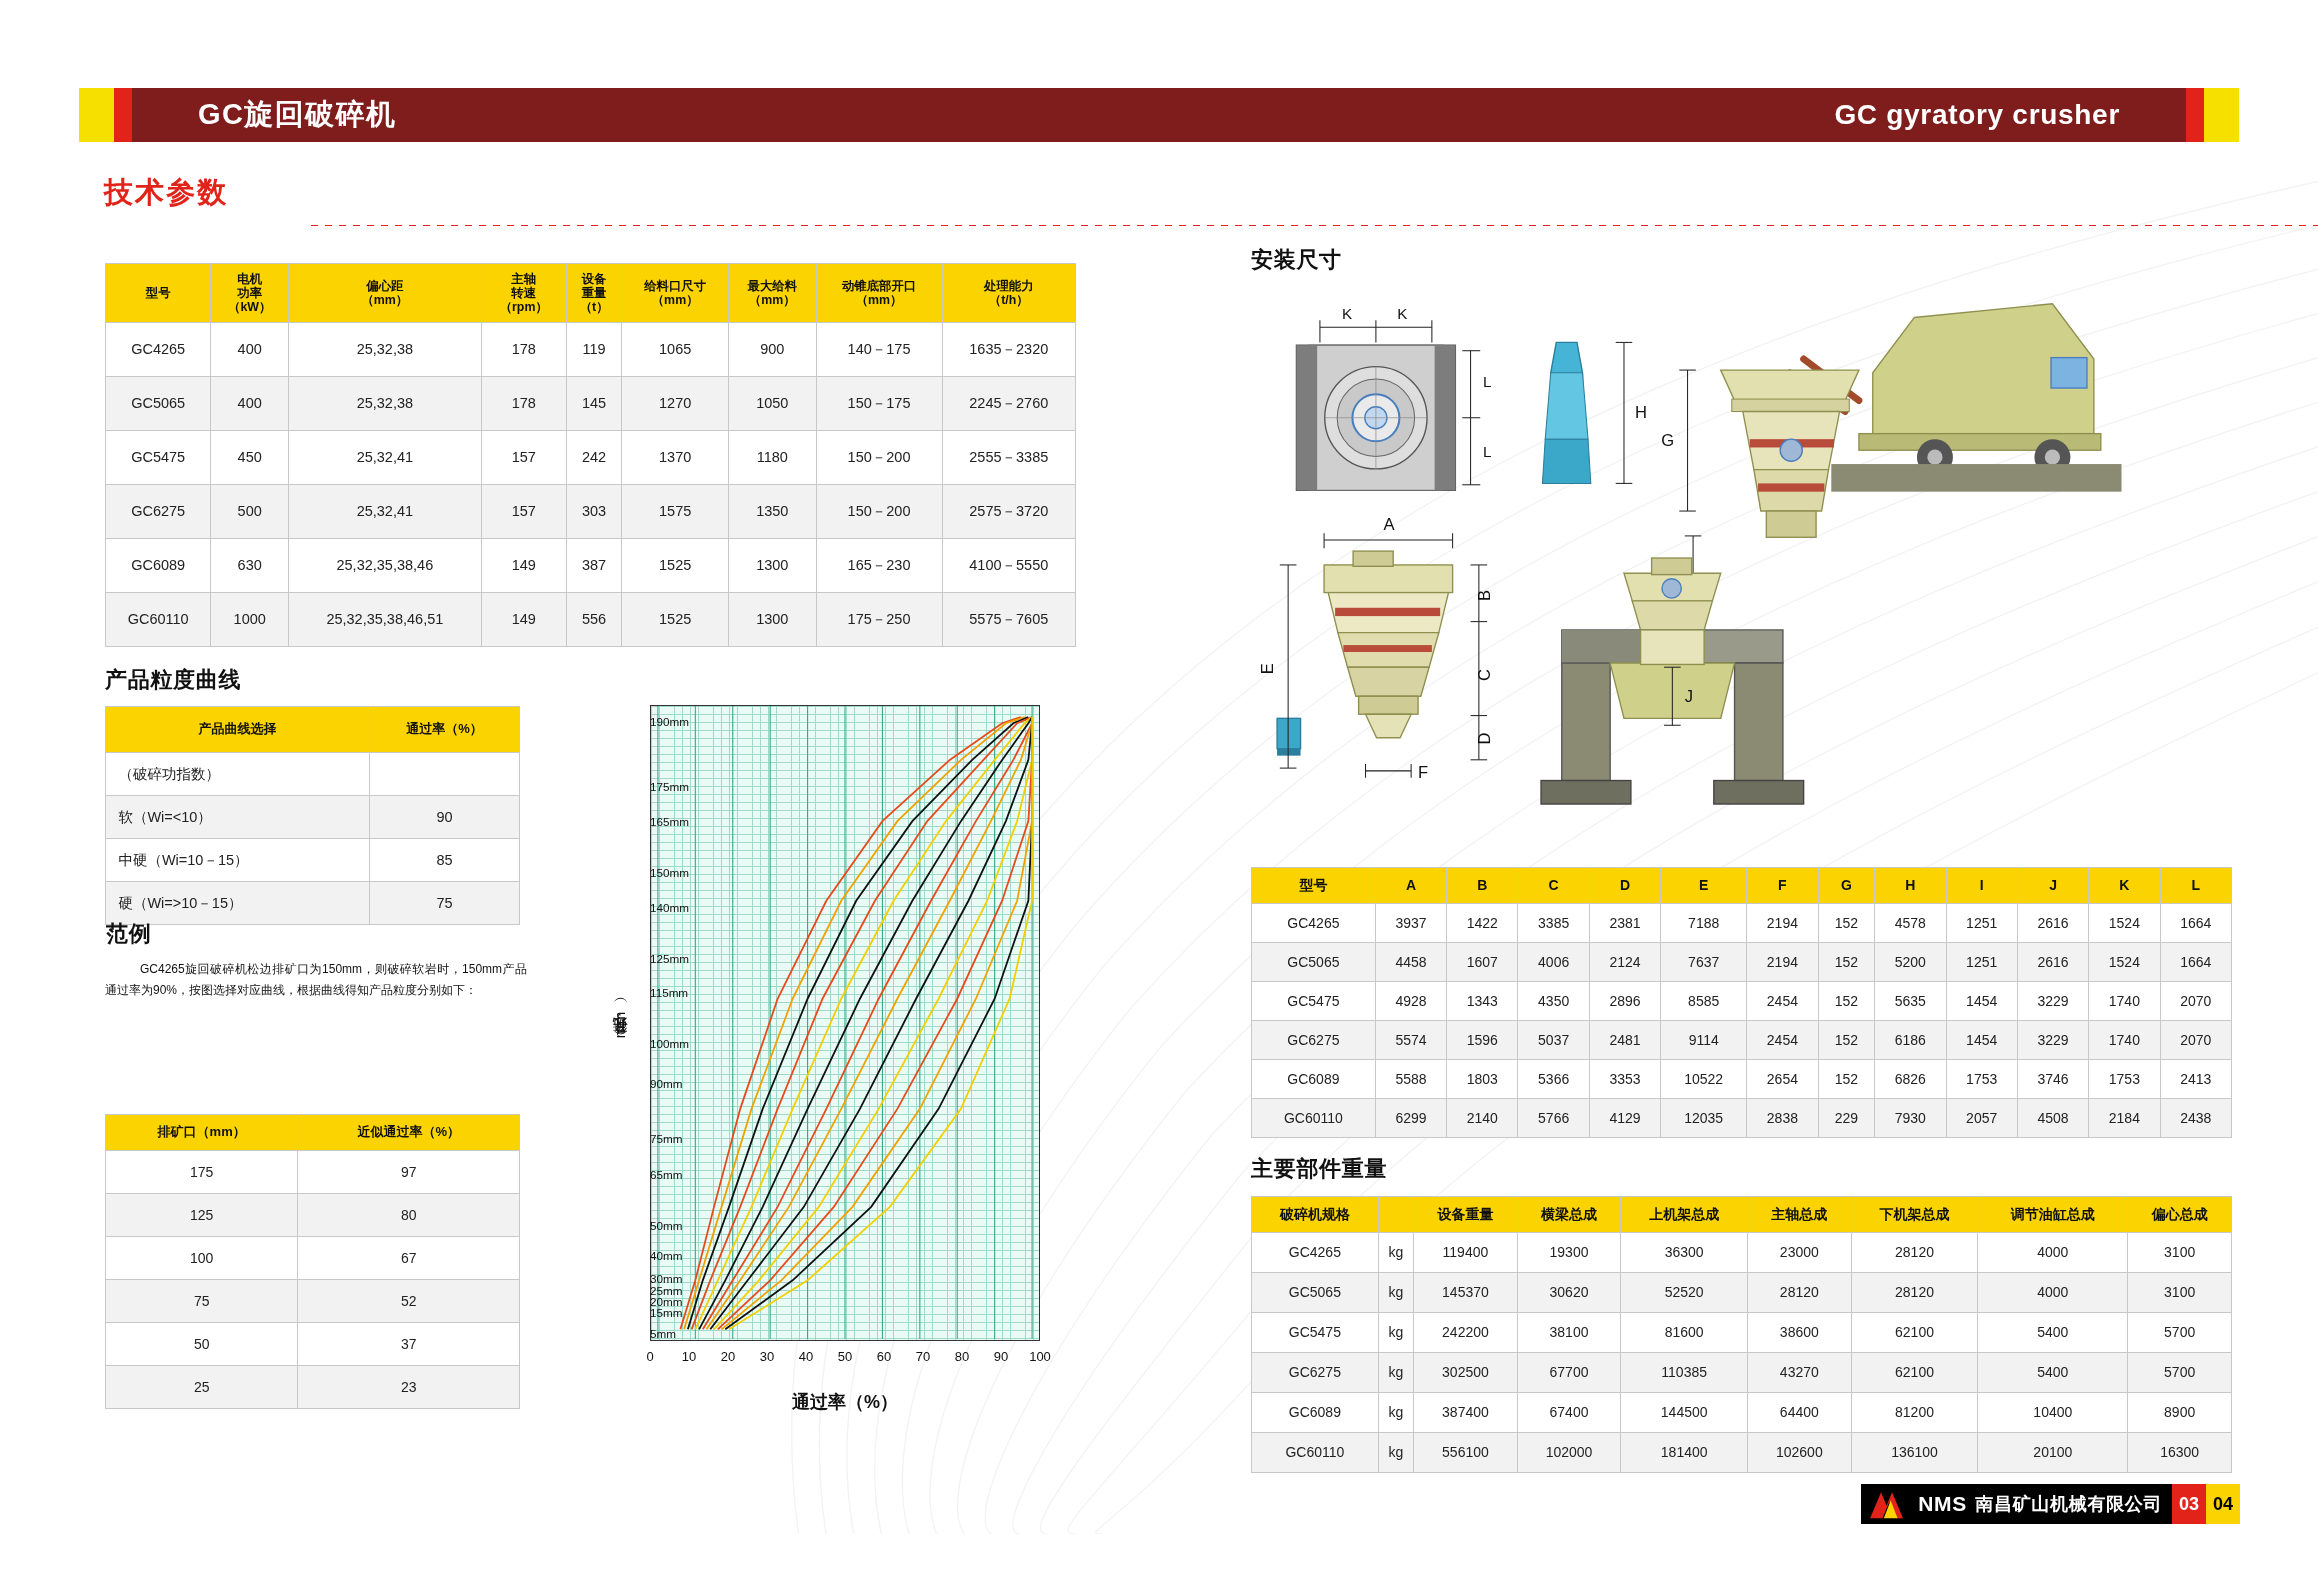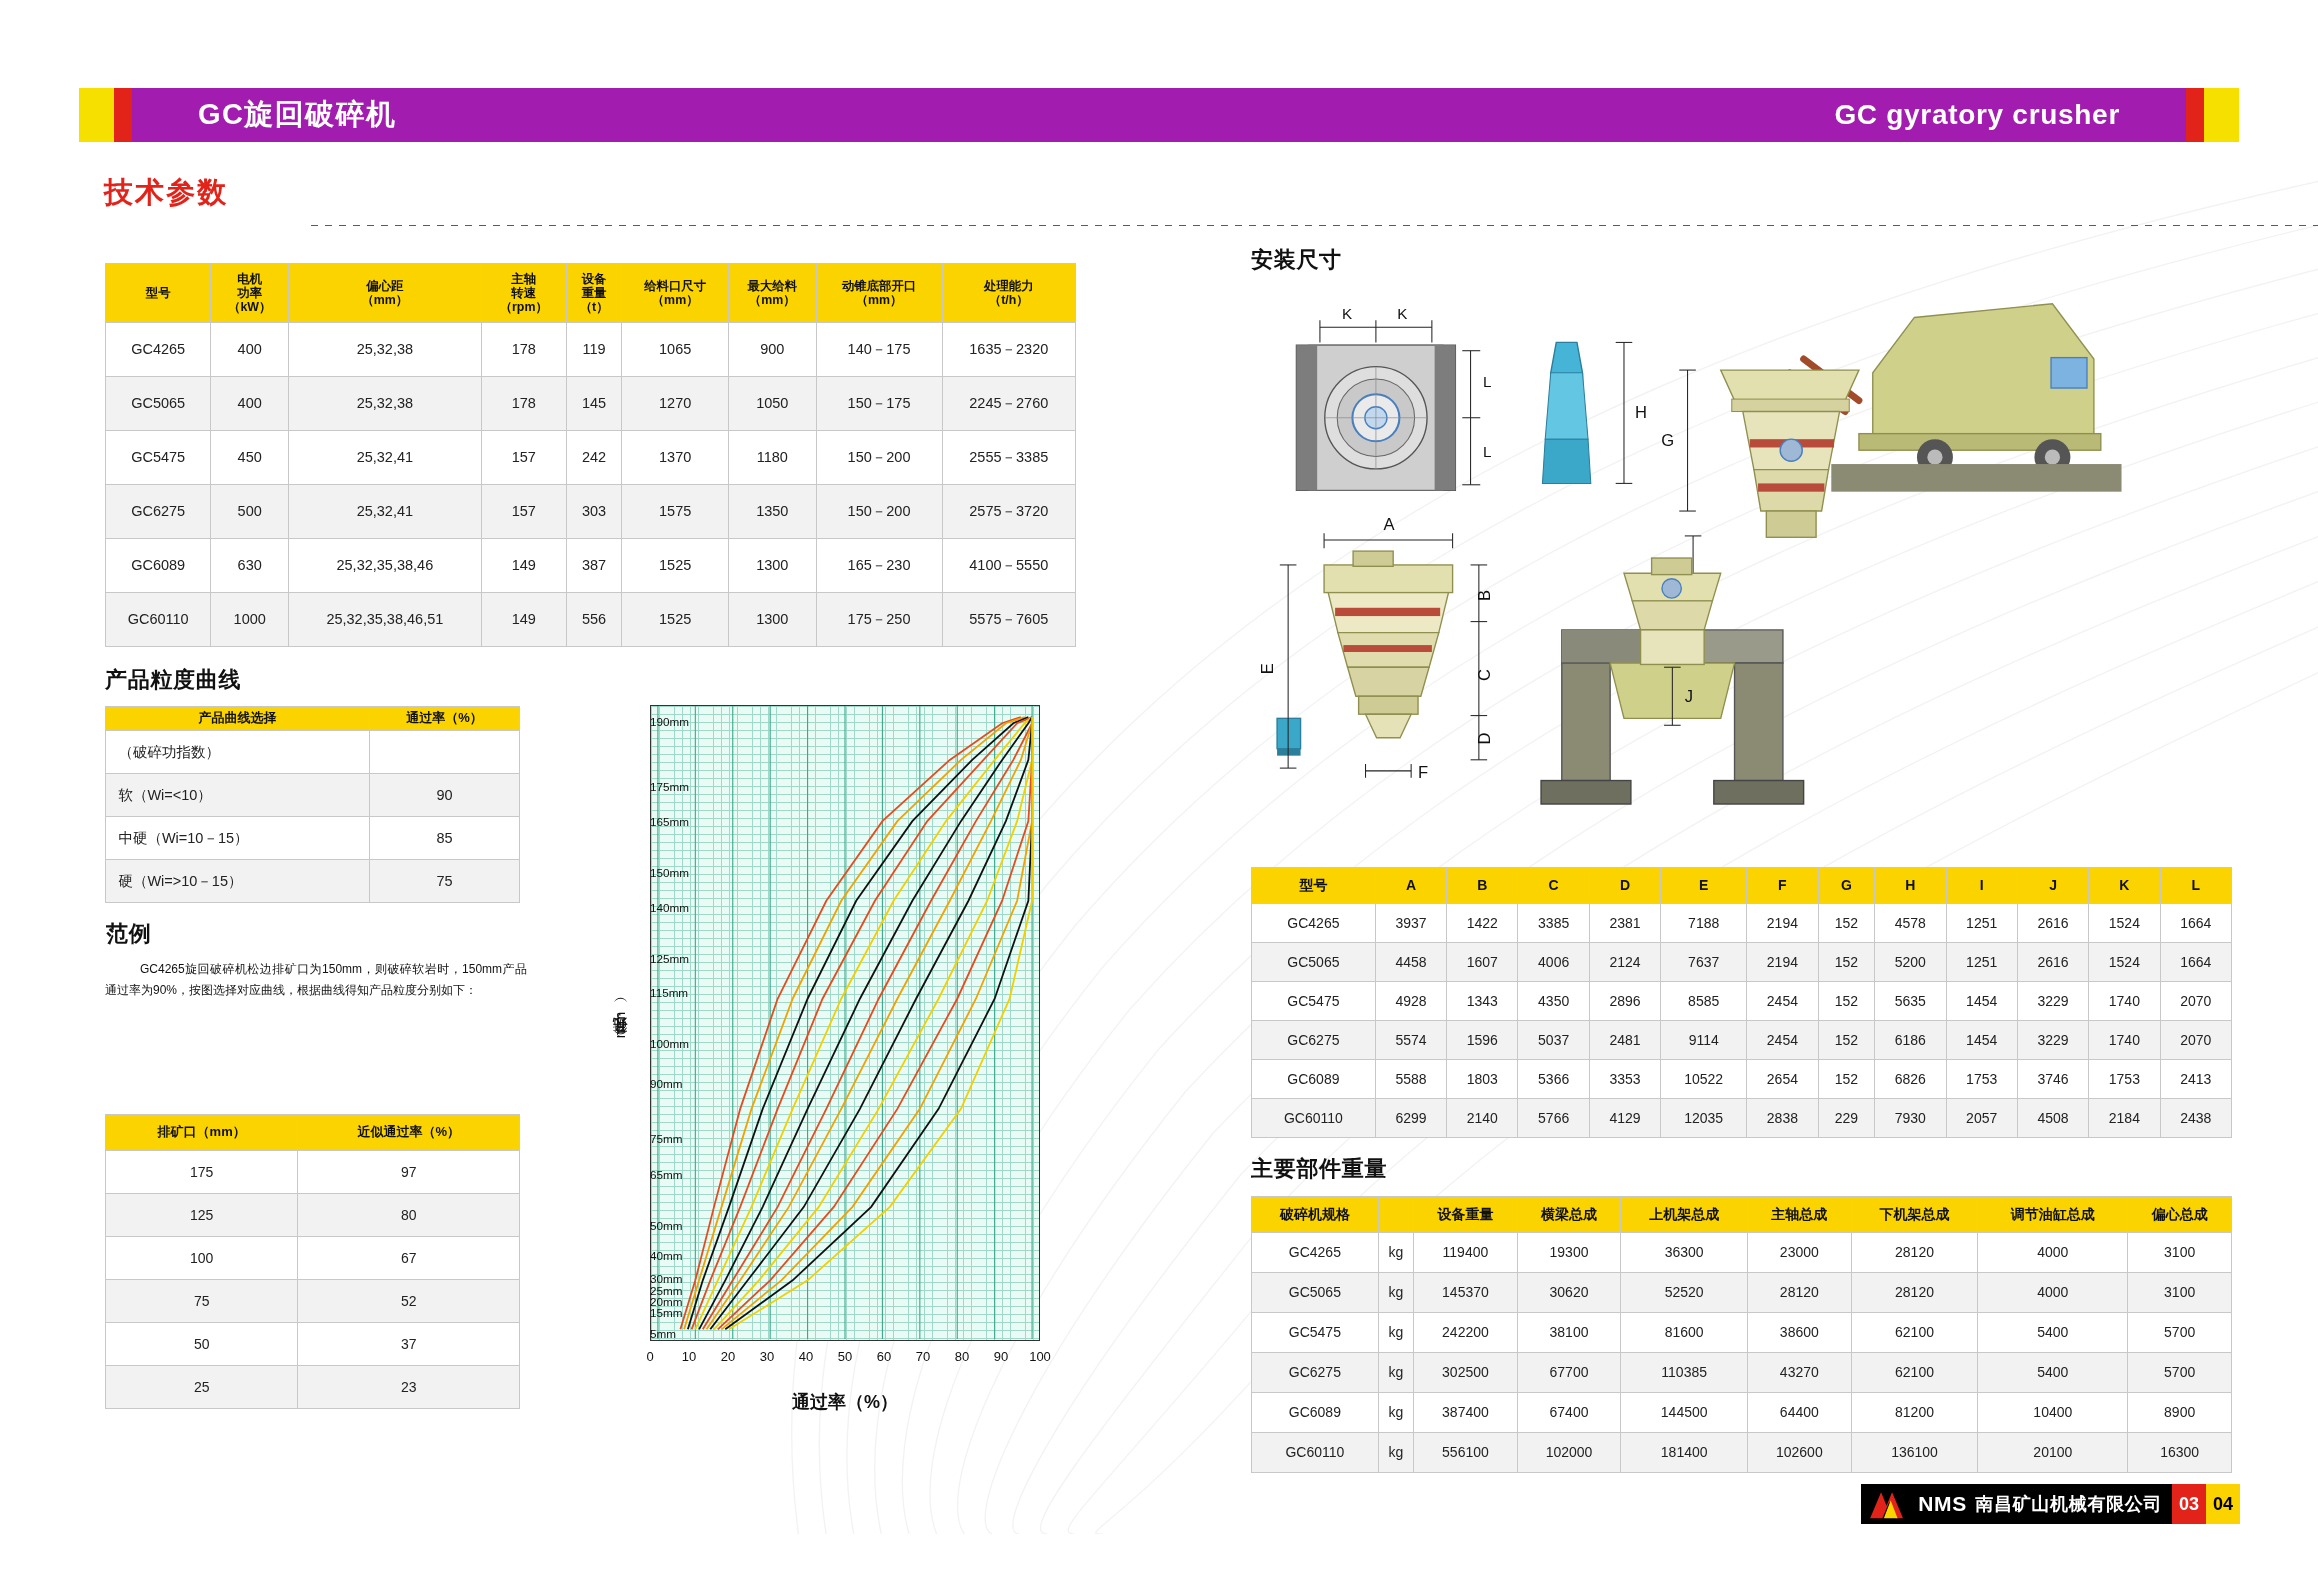--- a/index.html
+++ b/index.html
@@ -18,21 +18,21 @@
   
   .bg-swirl {
     position:absolute; right:0; top:83px; width:1659px; height:1451px;
     overflow:hidden; pointer-events:none; opacity:.55;
   }
   .bg-swirl svg { position:absolute; right:-138px; top:0; }
 
   
   .header {
     position:absolute; left:79px; top:88px; width:2160px; height:54px;
-    background:#a21caf;
+    background:#7f1d1d;
   }
   .header .y1 { position:absolute; left:0; top:0; width:35px; height:54px; background:#f5e000; }
   .header .r1 { position:absolute; left:35px; top:0; width:18px; height:54px; background:#e2231a; }
   .header .y2 { position:absolute; right:35px; top:0; width:18px; height:54px; background:#e2231a; }
   .header .r2 { position:absolute; right:0; top:0; width:35px; height:54px; background:#f5e000; }
   .header .title-cn {
     position:absolute; left:119px; top:50%; transform:translateY(-50%);
     color:#fff; font-size:29px; font-weight:bold; letter-spacing:1.4px;
   }
   .header .title-en {
@@ -64,21 +64,21 @@
   #spec-table-wrap { position:absolute; left:105px; top:263px; width:971px; }
   #spec-table-wrap table { width:100%; }
   #spec-table-wrap thead th { height:59px; }
   #spec-table-wrap tbody td { height:54px; font-size:14.5px; }
 
   
   .blk-title { position:absolute; font-size:22px; font-weight:bold; color:#111; letter-spacing:0.7px; }
 
   #curve-table-wrap { position:absolute; left:105px; top:706px; width:415px; }
   #curve-table-wrap table { width:100%; }
-  #curve-table-wrap thead th { height:24px; font-size:13px; }
+  #curve-table-wrap thead th { height:46px; font-size:13px; }
   #curve-table-wrap tbody td { height:43px; font-size:14.5px; }
   #curve-table-wrap tbody td.lbl { text-align:left; padding-left:12.4px; }
 
   #example-text {
     position:absolute; left:105px; top:959px; width:422px;
     font-size:12px; line-height:1.72; color:#111; text-align:justify;
   }
   #example-text .indent { display:block; text-indent:35px; }
 
   #outlet-table-wrap { position:absolute; left:105px; top:1114px; width:415px; }

